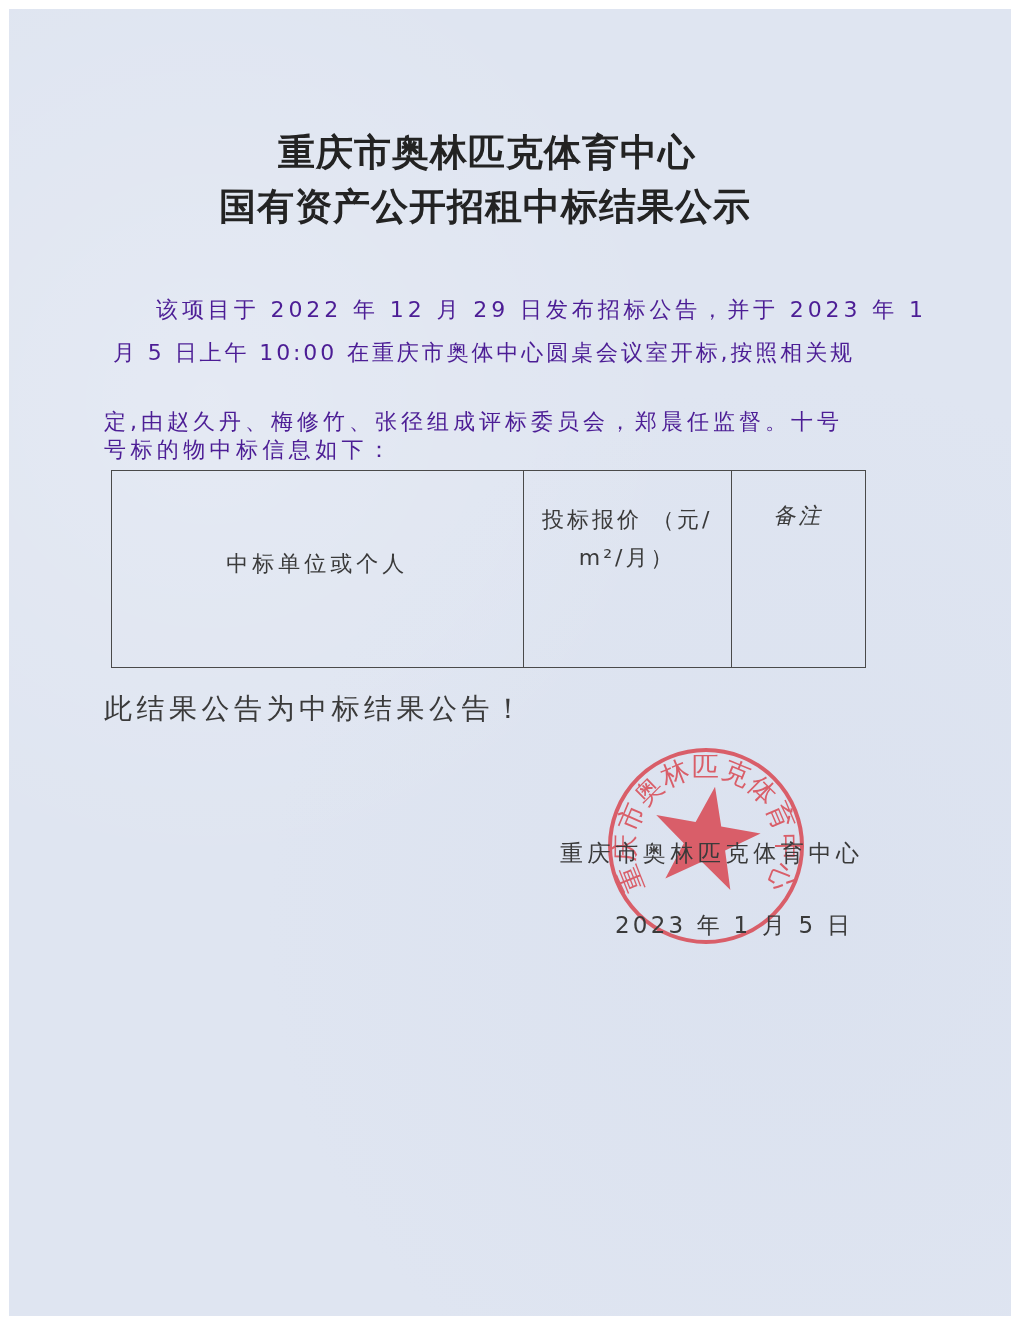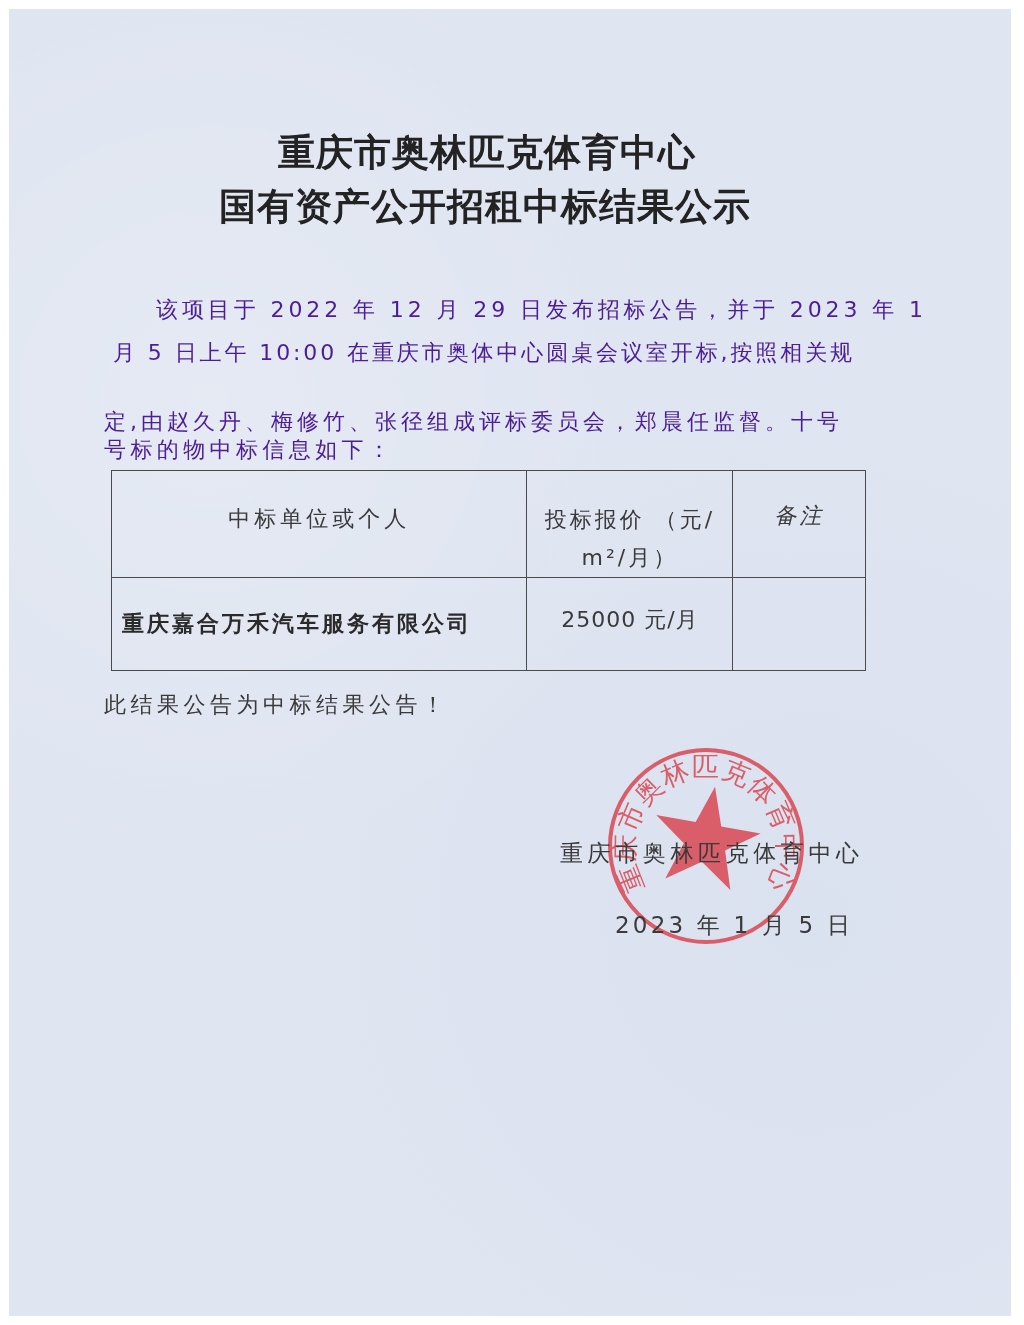--- a/index.html
+++ b/index.html
@@ -85,21 +85,21 @@
   .head .col3 .cell-inner { display: block; padding-top: 30px; font-style: italic; }
   .head .col1 .cell-inner { position: relative; top: -5px; letter-spacing: 4px; }
   .body-row .col1 { font-weight: bold; text-align: left; padding-left: 10px; letter-spacing: 3px; font-size: 22px; color: #2a2a2a; }
   .body-row .col2 .cell-inner { position: relative; top: -4px; letter-spacing: 1px; }
 
   .closing {
     position: absolute;
     left: 104px;
     top: 690px;
     font-family: Liberation Serif, serif;
-    font-size: 22px;
+    font-size: 28px;
     letter-spacing: 4.5px;
     color: #3a3a3a;
     white-space: nowrap;
   }
 
   .stamp {
     position: absolute;
     left: 606px;
     top: 746px;
     width: 200px;
@@ -136,27 +136,20 @@
     <td class="col1">
       <span class="cell-inner">中标单位或个人</span>
     </td>
     <td class="col2">
       <span class="cell-inner"><span>投标报价 （元/</span><br><span>m²/月）</span></span>
     </td>
     <td class="col3">
       <span class="cell-inner">备注</span>
     </td>
   </tr>
-  <tr class="body-row">
-    <td class="col1">重庆嘉合万禾汽车服务有限公司</td>
-    <td class="col2">
-      <span class="cell-inner">25000 元/月</span>
-    </td>
-    <td class="col3"></td>
-  </tr>
 </tbody>
   </table>
 
 <div class="closing">此结果公告为中标结果公告！</div>
 
 <svg class="stamp" viewBox="0 0 200 200">
   <defs>
     <path id="ringPath" d="M 46 150 A 72 72 0 1 1 154 150"></path>
   </defs>
   <circle cx="100" cy="100" r="96" fill="none" stroke="#d9424c" stroke-width="4"></circle>

